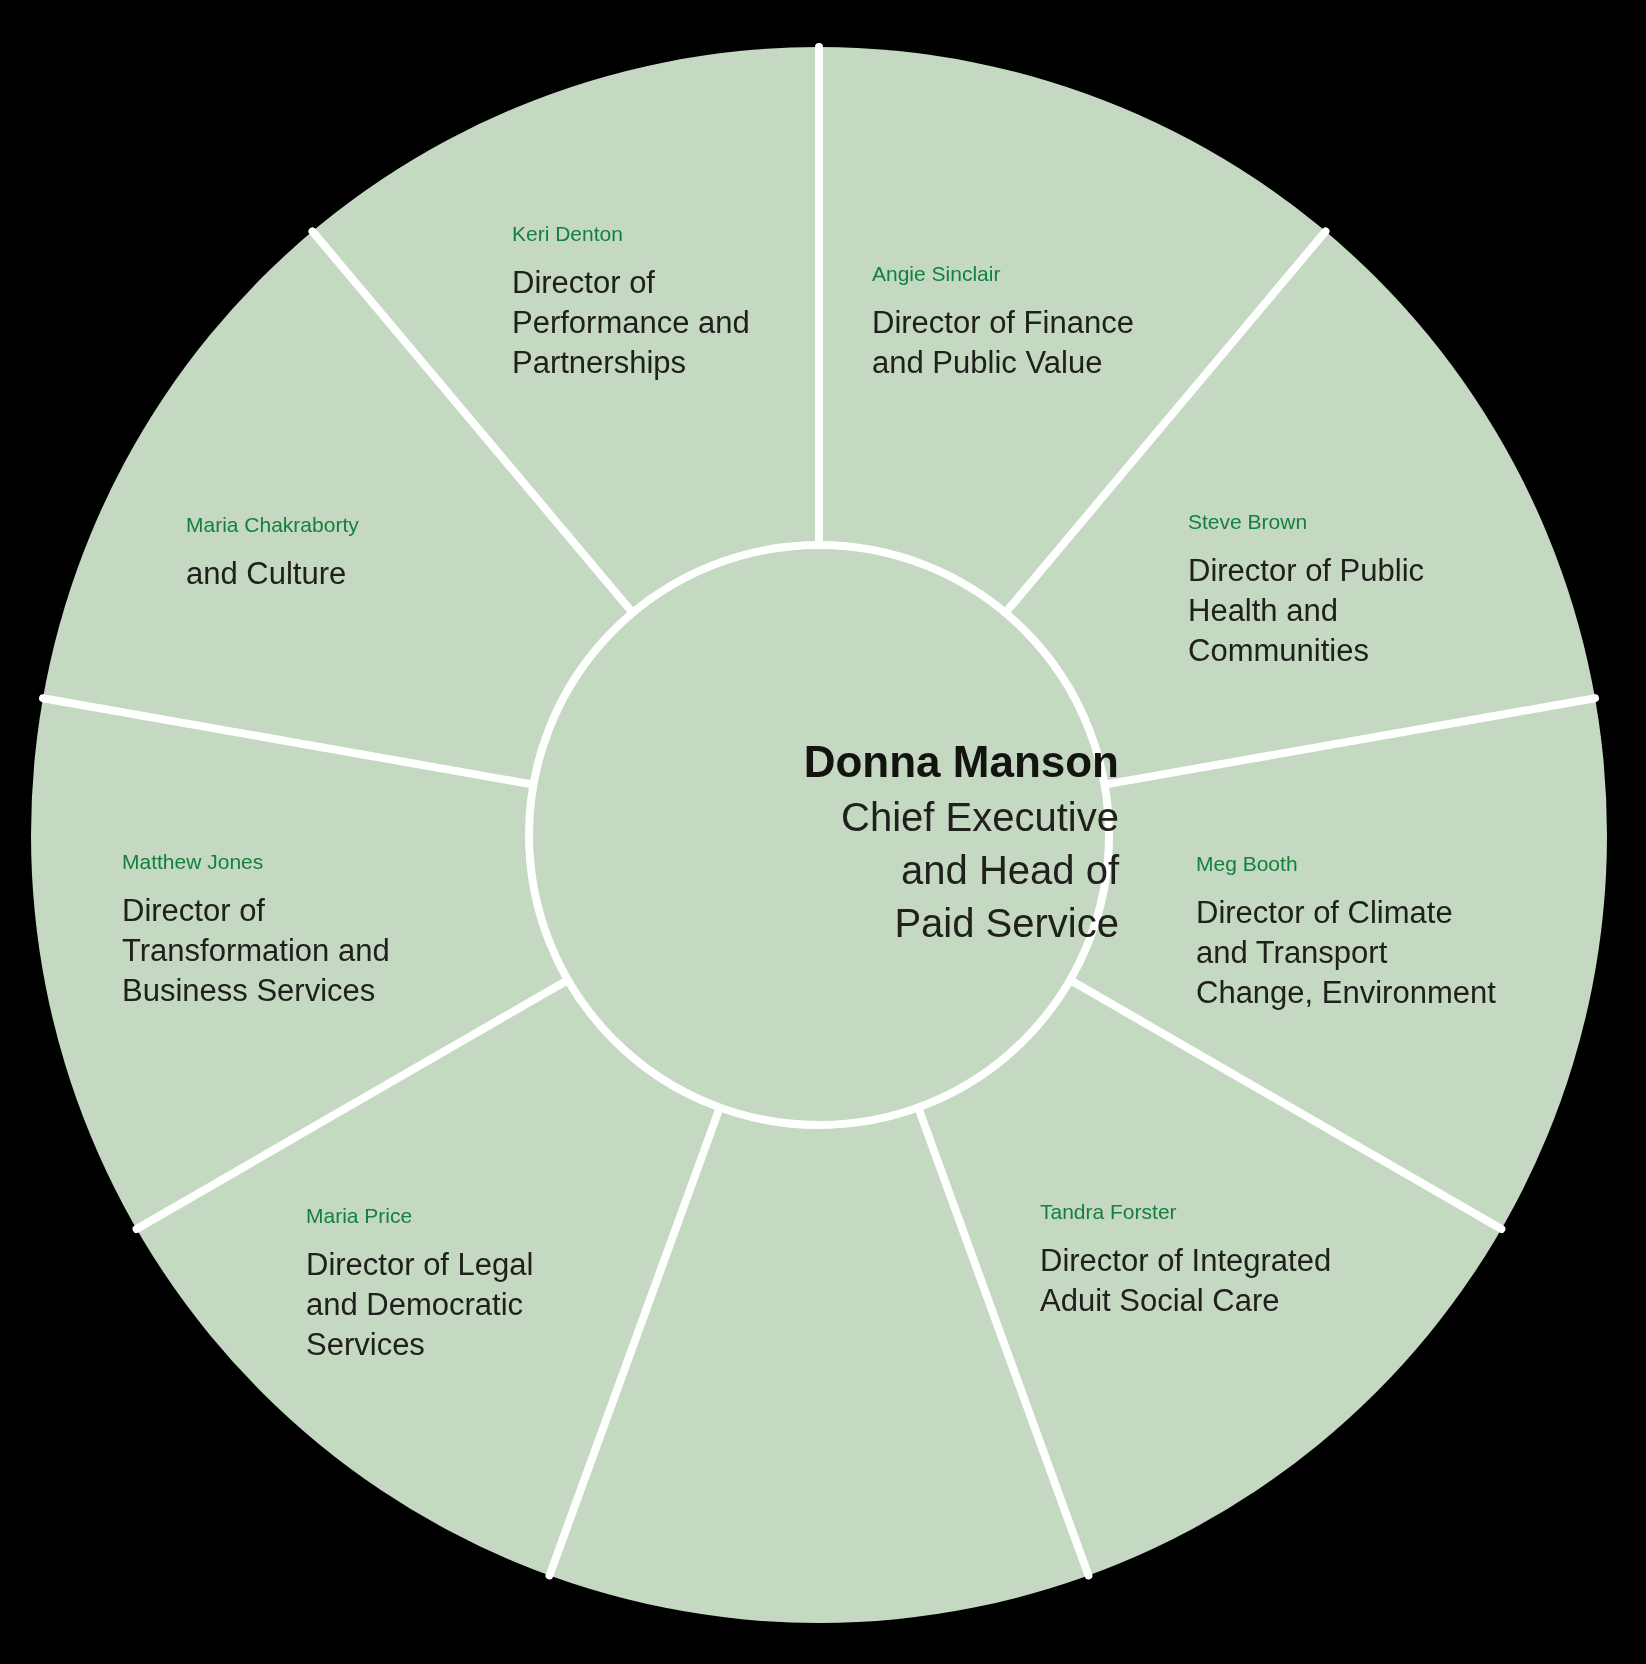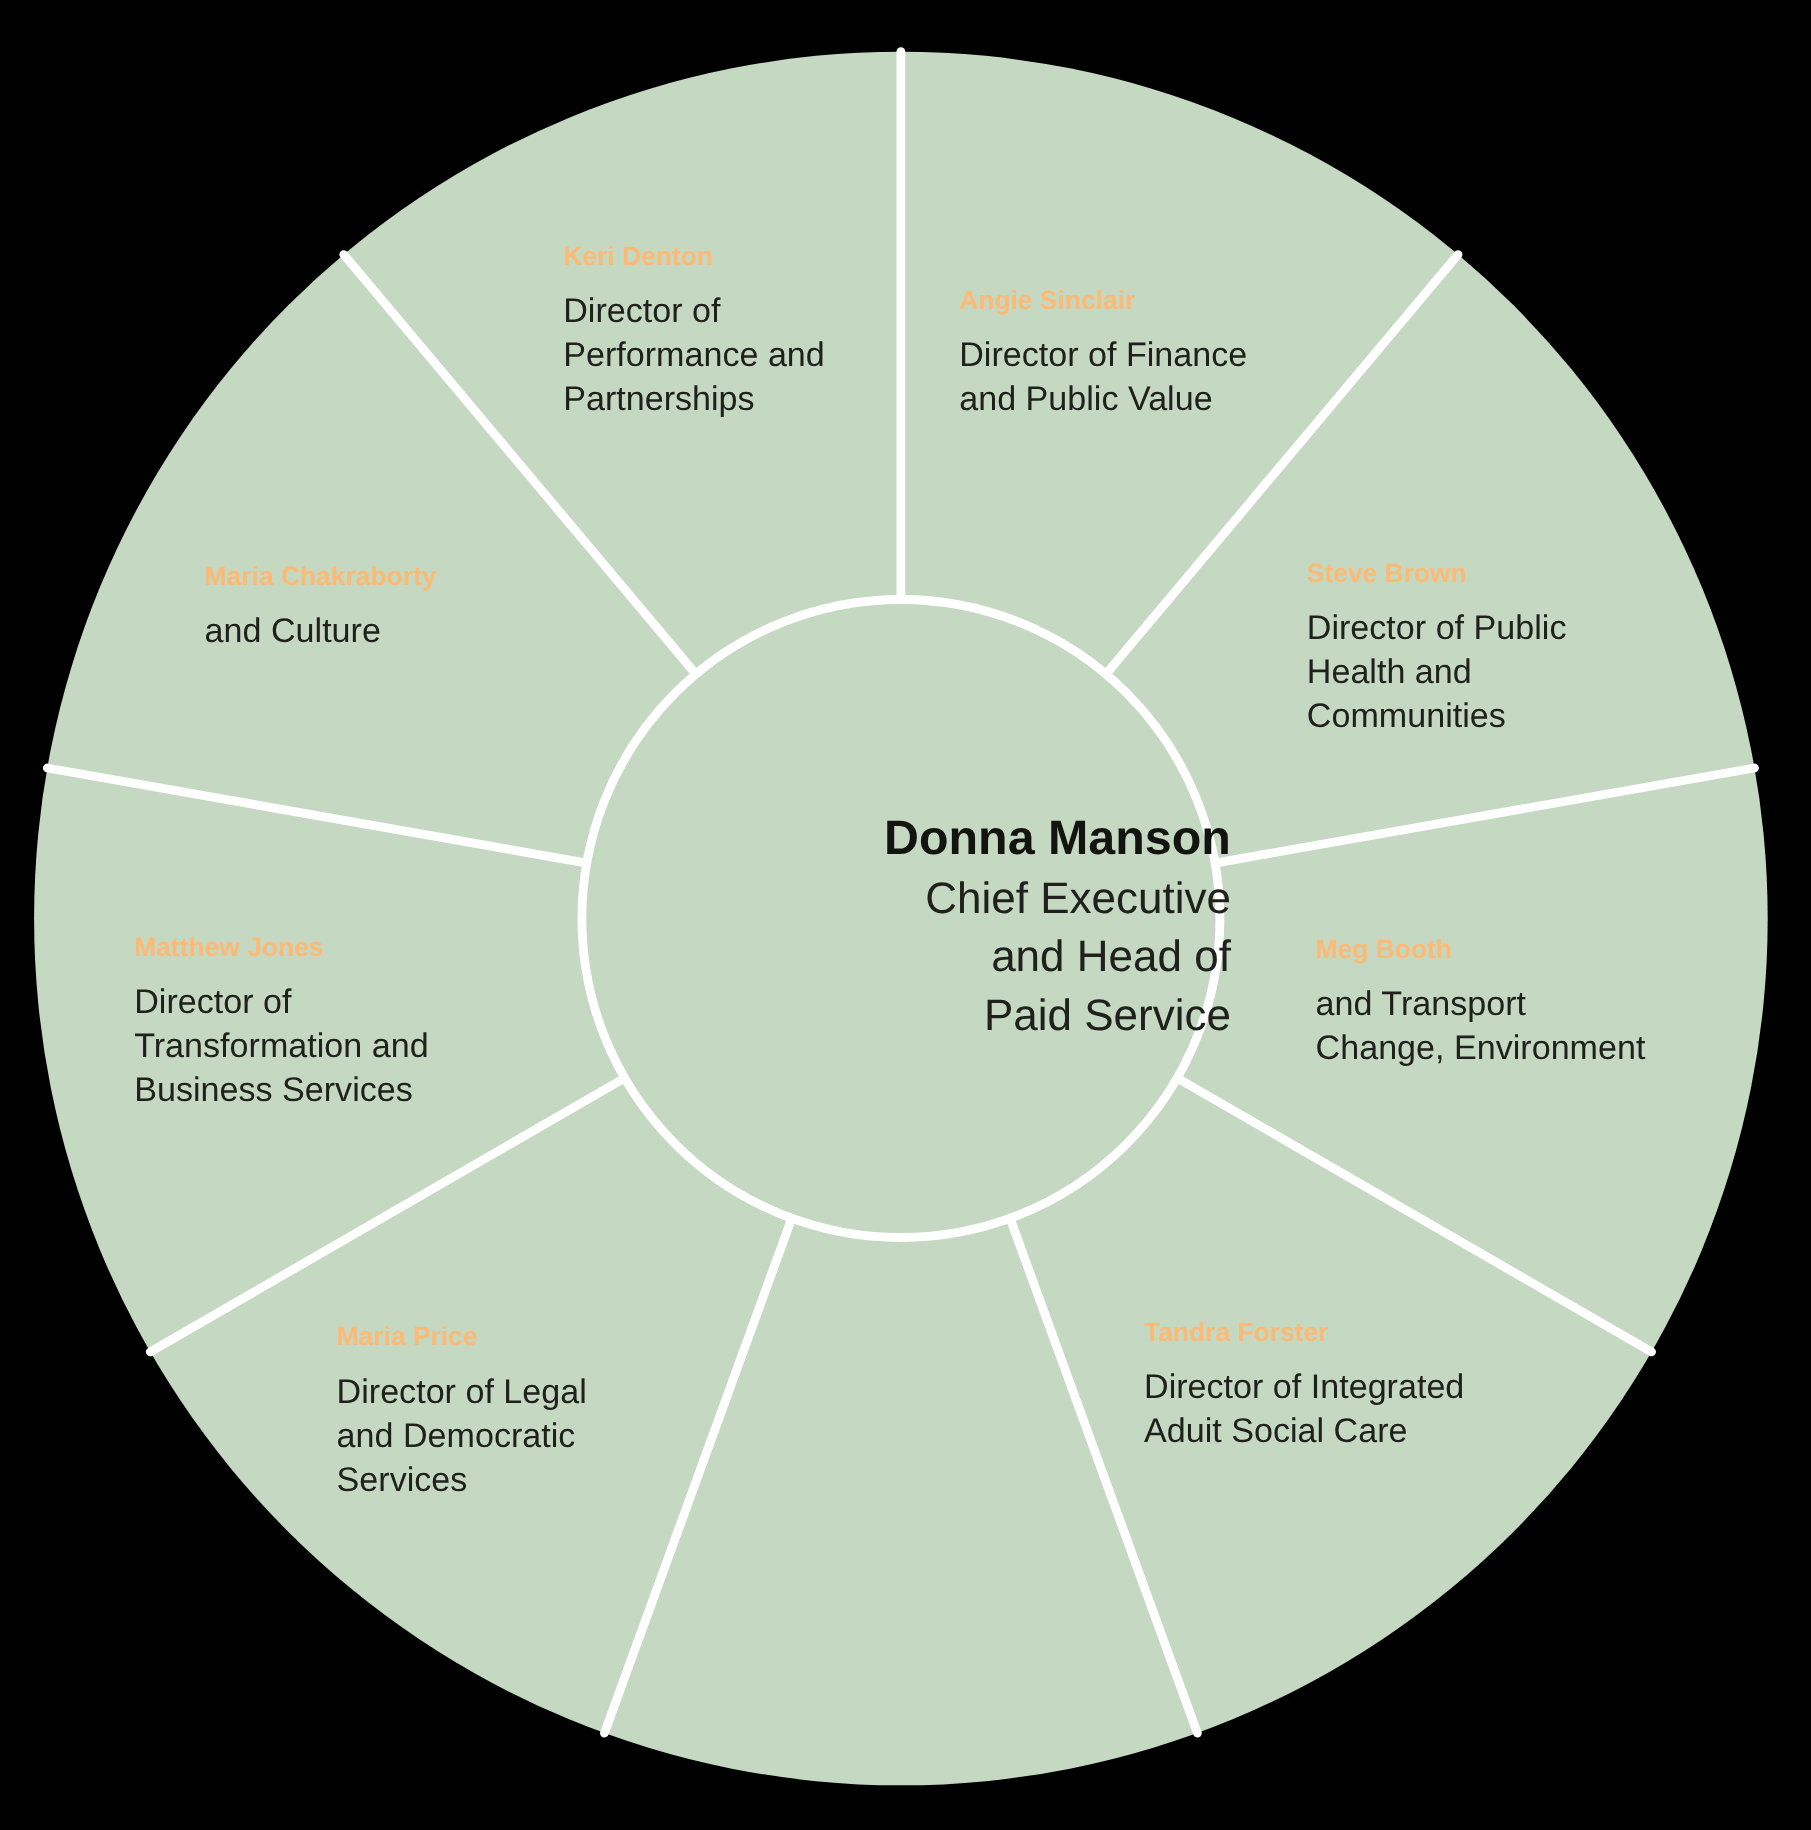--- a/index.html
+++ b/index.html
@@ -21,25 +21,25 @@
     left: 0;
     top: 0;
   }
   .seg {
     position: absolute;
     color: #1a1a18;
     text-align: left;
     white-space: nowrap;
   }
   .seg-name {
-    font-size: 24px;
-    font-weight: 700;
+    font-size: 21px;
+    font-weight: 400;
     line-height: 44px;
     margin-bottom: 7px;
-    color: #fdba74;
+    color: #15803d;
   }
   .seg-role {
     font-size: 31px;
     font-weight: 400;
     line-height: 40px;
     color: #20201c;
   }
   .center-label {
     position: absolute;
     left: 519px;
@@ -100,20 +100,21 @@
 
   <div class="seg" style="left:1188px; top:500px;">
     <div class="seg-name">Steve Brown</div>
     <div class="seg-role">Director of Public</div>
     <div class="seg-role">Health and</div>
     <div class="seg-role">Communities</div>
   </div>
 
   <div class="seg" style="left:1196px; top:842px;">
     <div class="seg-name">Meg Booth</div>
+    <div class="seg-role">Director of Climate</div>
     <div class="seg-role">and Transport</div>
     <div class="seg-role">Change, Environment</div>
   </div>
 
   <div class="seg" style="left:1040px; top:1190px;">
     <div class="seg-name">Tandra Forster</div>
     <div class="seg-role">Director of Integrated</div>
     <div class="seg-role">Aduit Social Care</div>
   </div>
 

